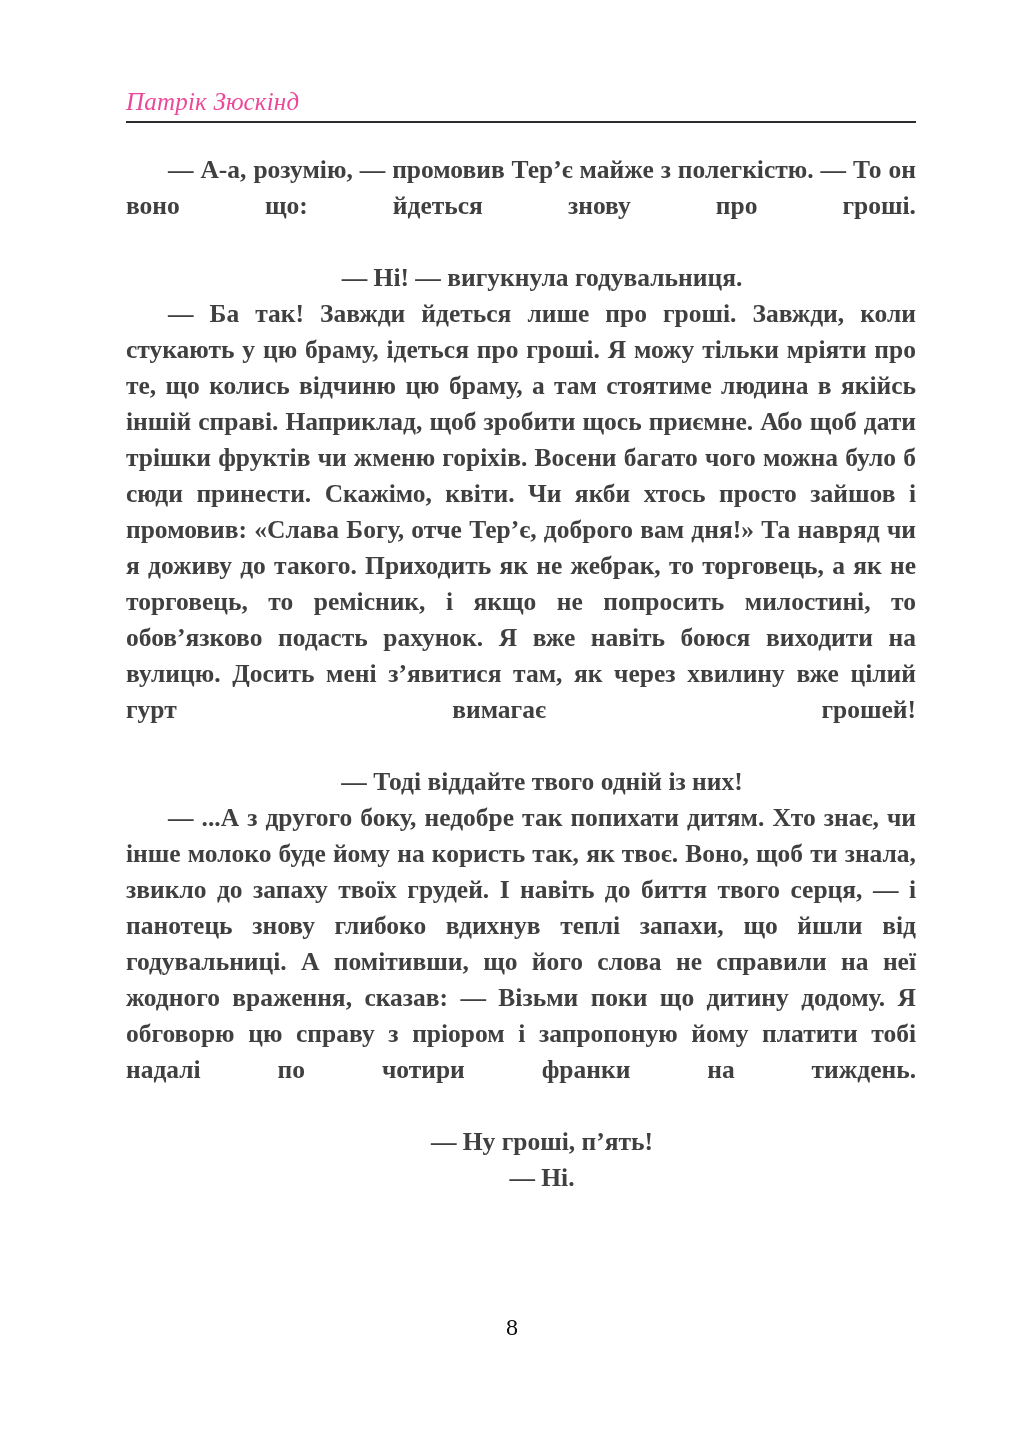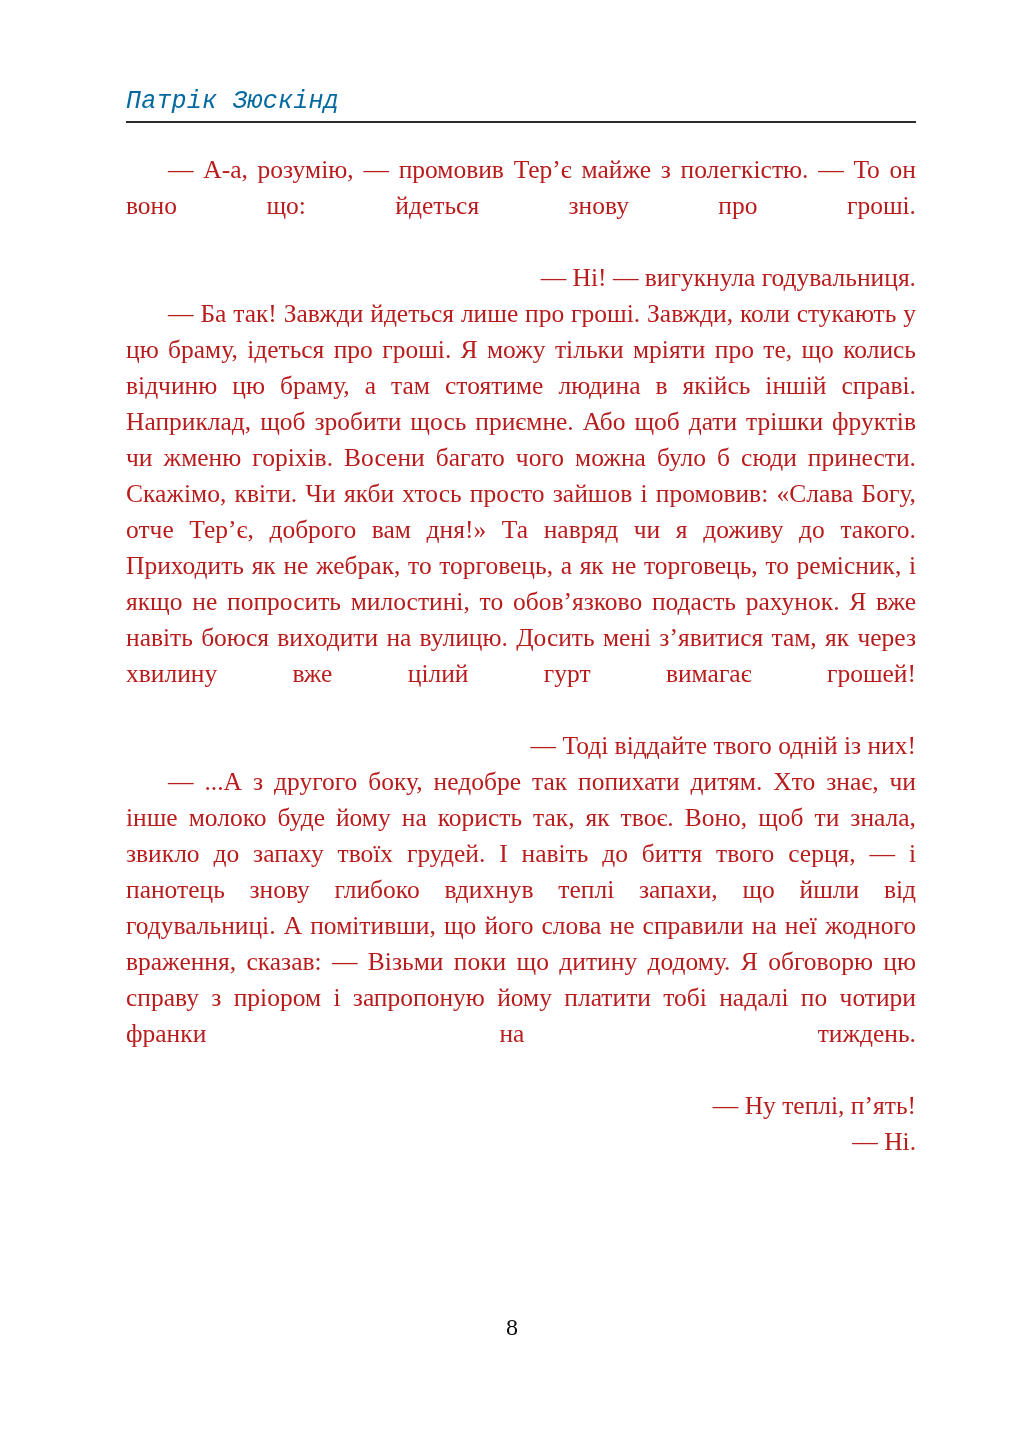--- a/index.html
+++ b/index.html
@@ -18,65 +18,66 @@
   }
 
   
   .running-head {
     position: absolute;
     left: 126px;
     top: 86px;
     width: 790px;
   }
   .running-head-title {
-    font-family: Liberation Mono, monospace;
+    font-family: Liberation Serif, serif;
     font-style: italic;
     font-size: 25px;
     line-height: 32px;
-    color: #0369a1;
+    color: #ec4899;
     letter-spacing: 0.2px;
     white-space: nowrap;
   }
   .running-head-rule {
     margin-top: 3px;
     width: 790px;
     height: 0;
     border-top: 2.5px solid #2b2b30;
   }
 
   
   .text-block {
     position: absolute;
     left: 126px;
     top: 152px;
     width: 790px;
     font-family: "Liberation Serif", "DejaVu Serif", serif;
     font-size: 25.5px;
     line-height: 36px;
-    color: #b91c1c;
+    color: #404040;
     text-align: justify;
     text-justify: inter-word;
     hyphens: none;
+    font-weight: bold;
   }
   .text-block p {
     margin: 0;
     text-indent: 42px;
     text-align: justify;
   }
   
   .text-block p::after {
     content: "";
     display: inline-block;
     width: 100%;
   }
   .text-block p.short::after {
     content: none;
   }
   .text-block p.short {
-    text-align: right;
+    text-align: center;
   }
 
   
   .folio {
     position: absolute;
     left: 0;
     right: 0;
     top: 1313px;
     text-align: center;
     font-family: "Liberation Serif", "DejaVu Serif", serif;
@@ -94,19 +95,19 @@
     <div class="running-head-title">Патрік Зюскінд</div>
     <div class="running-head-rule"></div>
   </div>
 
   <div class="text-block">
     <p>— А-а, розумію, — промовив Тер’є майже з полегкістю. — То он воно що: йдеться знову про гроші.</p>
     <p class="short">— Ні! — вигукнула годувальниця.</p>
     <p>— Ба так! Завжди йдеться лише про гроші. Завжди, коли стукають у цю браму, ідеться про гроші. Я можу тільки мріяти про те, що колись відчиню цю браму, а там стоятиме людина в якійсь іншій справі. Наприклад, щоб зробити щось приємне. Або щоб дати трішки фруктів чи жменю горіхів. Восени багато чого можна було б сюди принести. Скажімо, квіти. Чи якби хтось просто зайшов і промовив: «Слава Богу, отче Тер’є, доброго вам дня!» Та навряд чи я доживу до такого. Приходить як не жебрак, то торговець, а як не торговець, то ремісник, і якщо не попросить милостині, то обов’язково подасть рахунок. Я вже навіть боюся виходити на вулицю. Досить мені з’явитися там, як через хвилину вже цілий гурт вимагає грошей!</p>
     <p class="short">— Тоді віддайте твого одній із них!</p>
     <p>— ...А з другого боку, недобре так попихати дитям. Хто знає, чи інше молоко буде йому на користь так, як твоє. Воно, щоб ти знала, звикло до запаху твоїх грудей. І навіть до биття твого серця, — і панотець знову глибоко вдихнув теплі запахи, що йшли від годувальниці. А помітивши, що його слова не справили на неї жодного враження, сказав: — Візьми поки що дитину додому. Я обговорю цю справу з пріором і запропоную йому платити тобі надалі по чотири франки на тиждень.</p>
-    <p class="short">— Ну теплі, п’ять!</p>
+    <p class="short">— Ну гроші, п’ять!</p>
     <p class="short">— Ні.</p>
   </div>
 
   <div class="folio">8</div>
 
 </div>
 
 </body></html>

